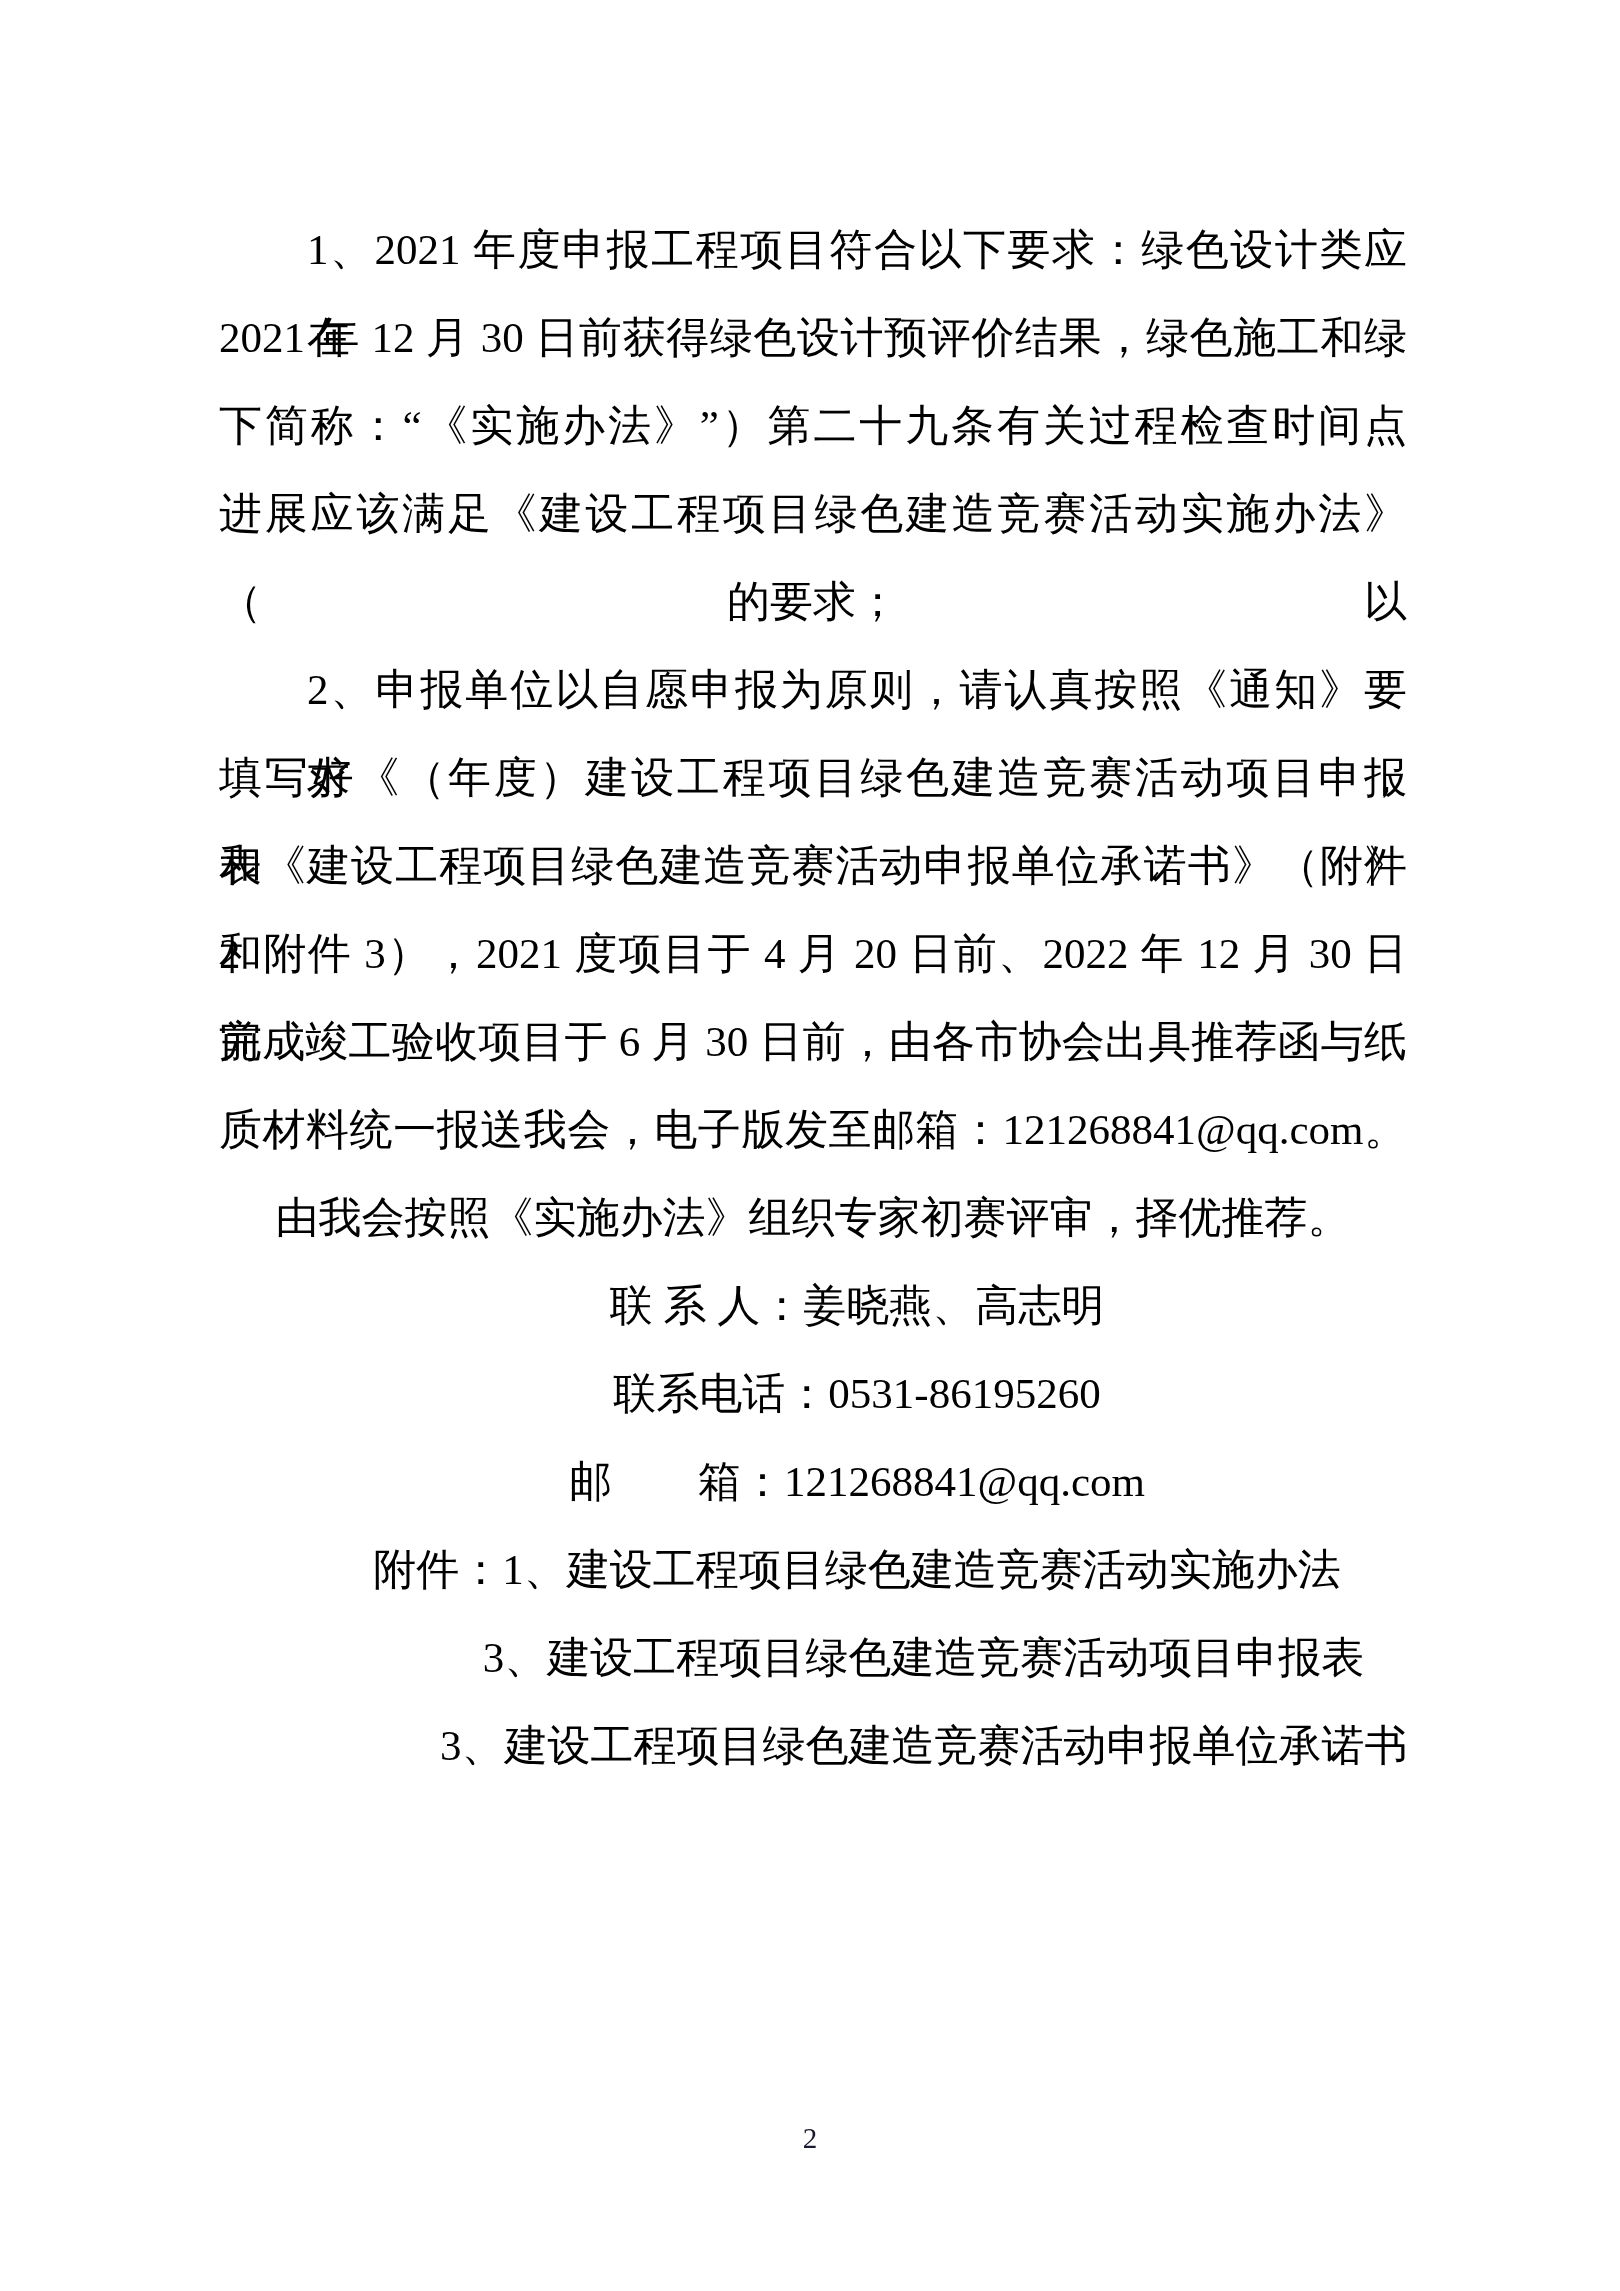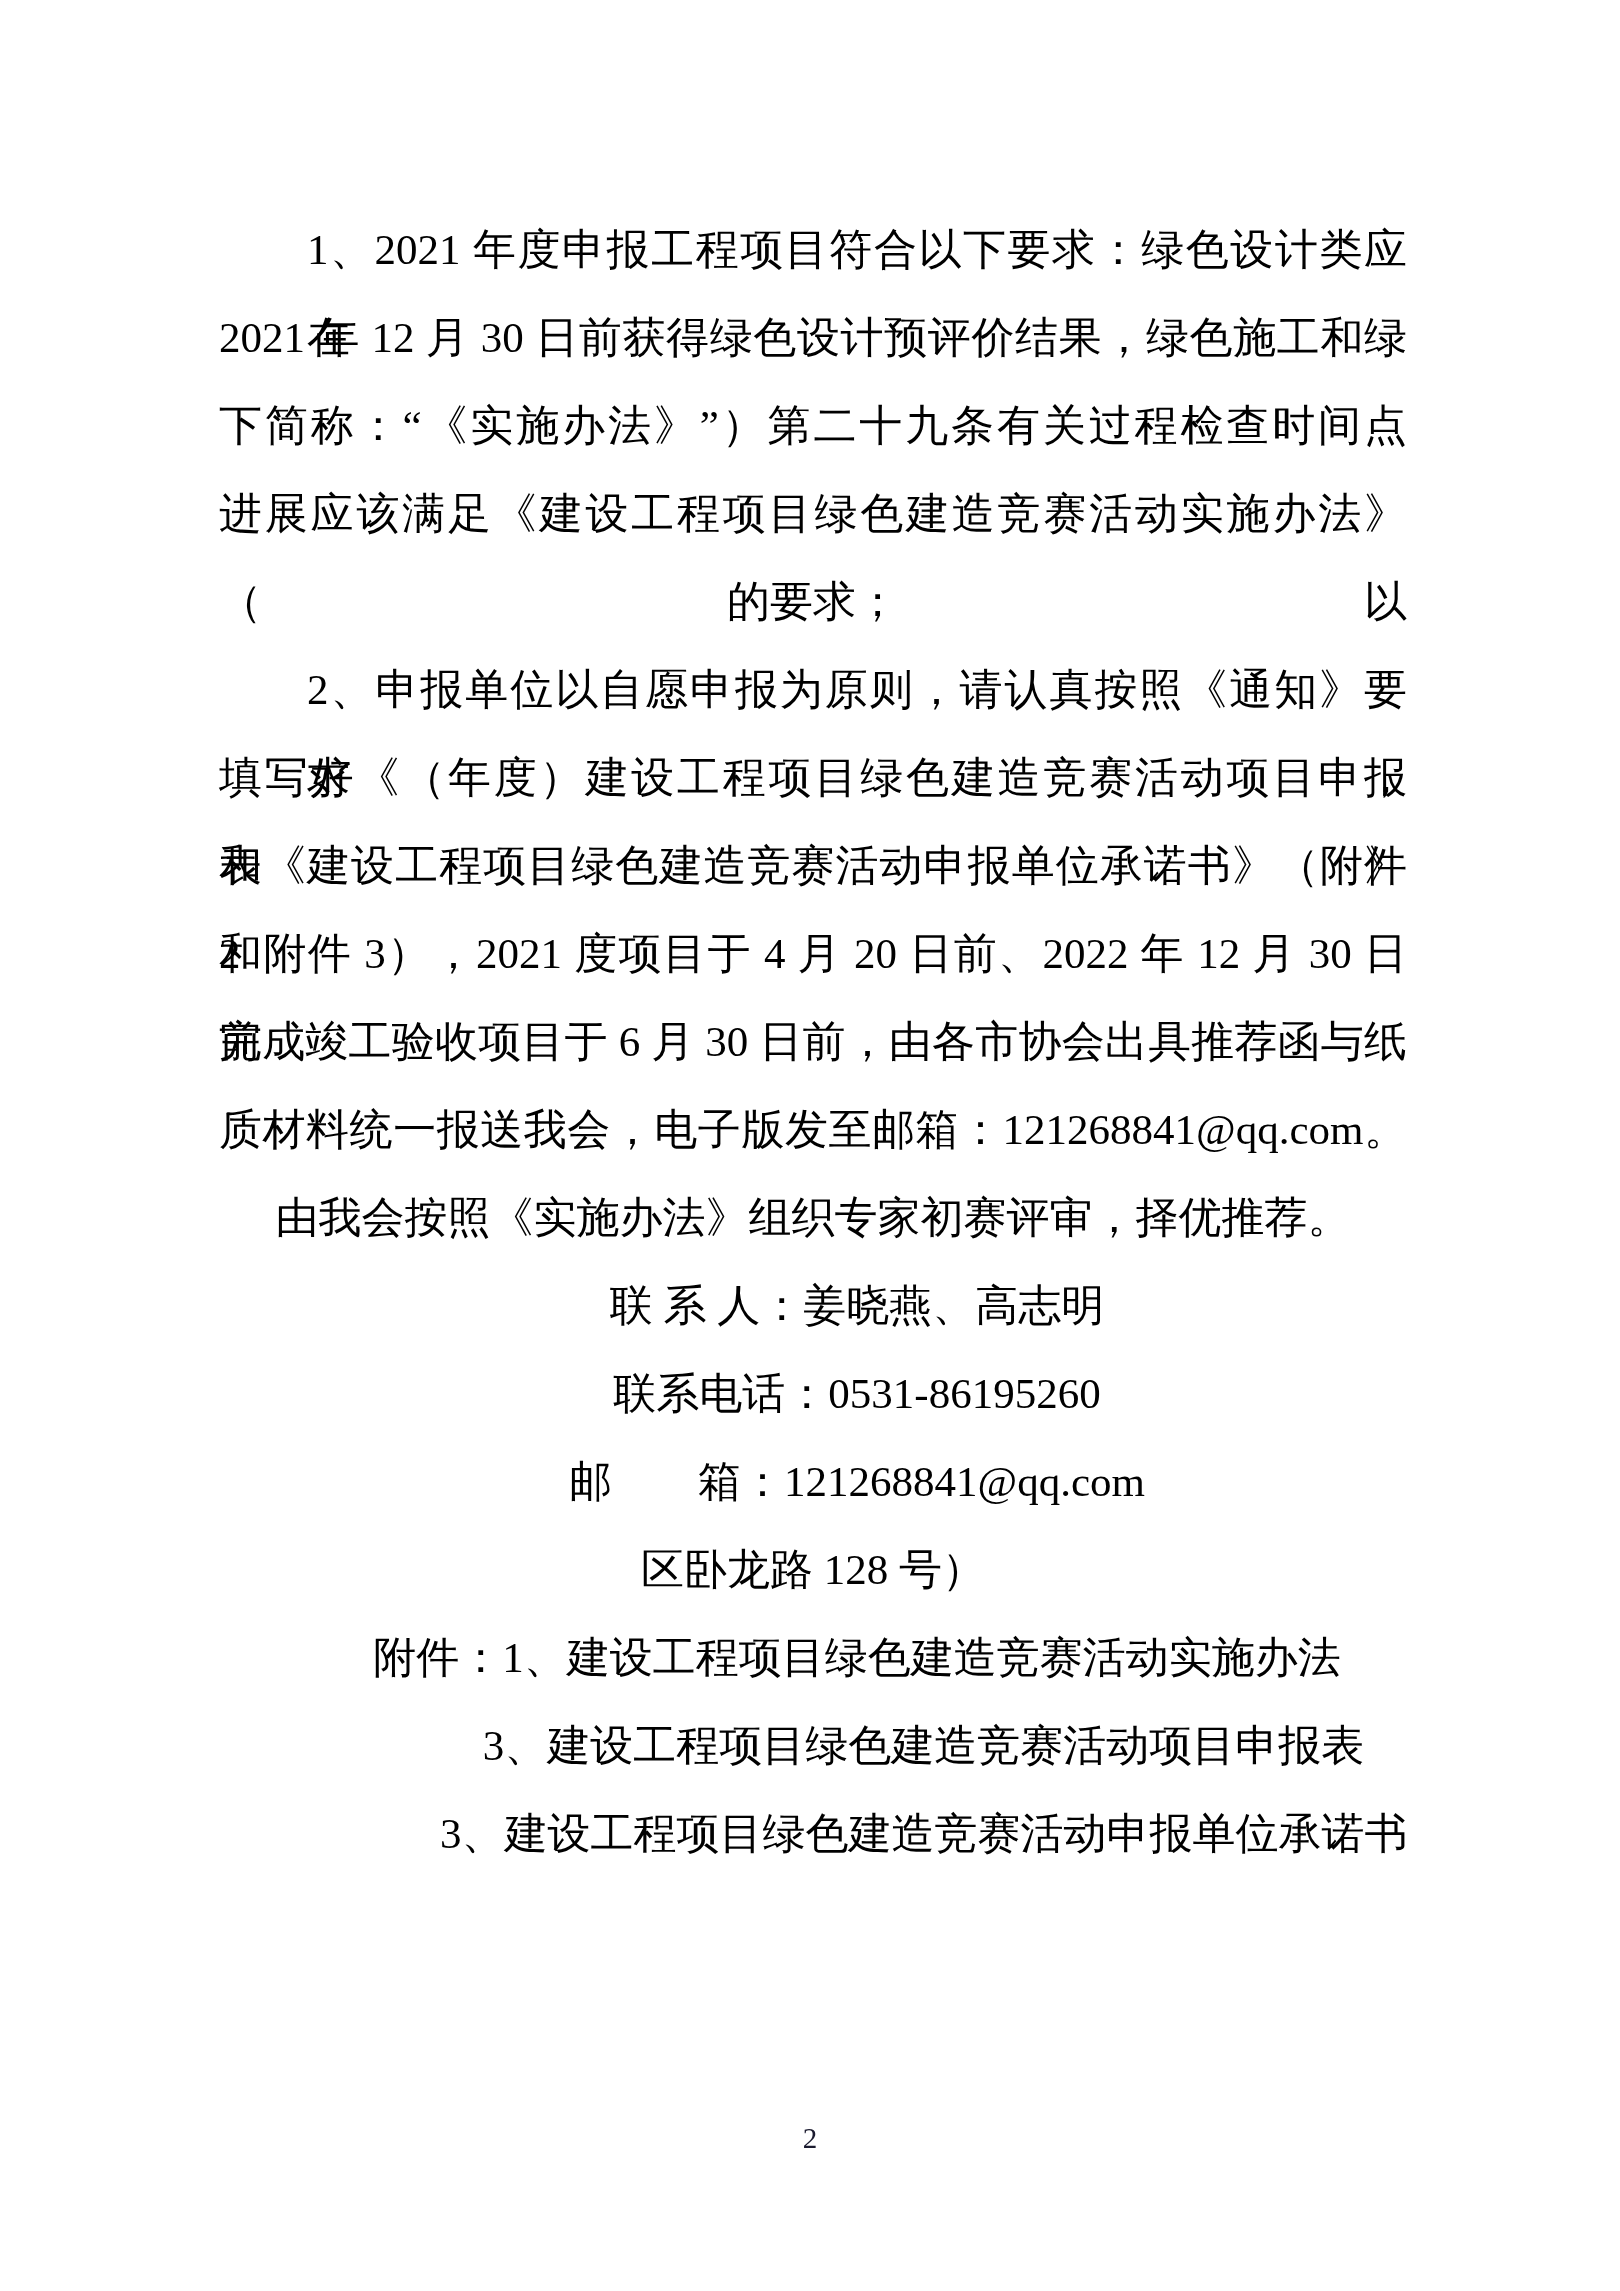--- a/index.html
+++ b/index.html
@@ -68,20 +68,19 @@
     <div class="line ind jf">2、申报单位以自愿申报为原则，请认真按照《通知》要求，</div>
     <div class="line jf">填写好《（年度）建设工程项目绿色建造竞赛活动项目申报表》</div>
     <div class="line jf">和《建设工程项目绿色建造竞赛活动申报单位承诺书》（附件 2</div>
     <div class="line jf">和附件 3），2021 度项目于 4 月 20 日前、2022 年 12 月 30 日前</div>
     <div class="line jf">完成竣工验收项目于 6 月 30 日前，由各市协会出具推荐函与纸</div>
     <div class="line jf">质材料统一报送我会，电子版发至邮箱：121268841@qq.com。</div>
     <div class="line">由我会按照《实施办法》组织专家初赛评审，择优推荐。</div>
     <div class="line ind">联 系 人：姜晓燕、高志明</div>
     <div class="line ind">联系电话：0531-86195260</div>
     <div class="line ind">邮　　箱：121268841@qq.com</div>
-    <div class="line">区卧龙路 128 号）</div>
     <div class="line ind">附件：1、建设工程项目绿色建造竞赛活动实施办法</div>
     <div class="line ind3">3、建设工程项目绿色建造竞赛活动项目申报表</div>
     <div class="line ind3">3、建设工程项目绿色建造竞赛活动申报单位承诺书</div>
   </div>
   <div class="pagenum">2</div>
 </div>
 
 
 </body></html>

